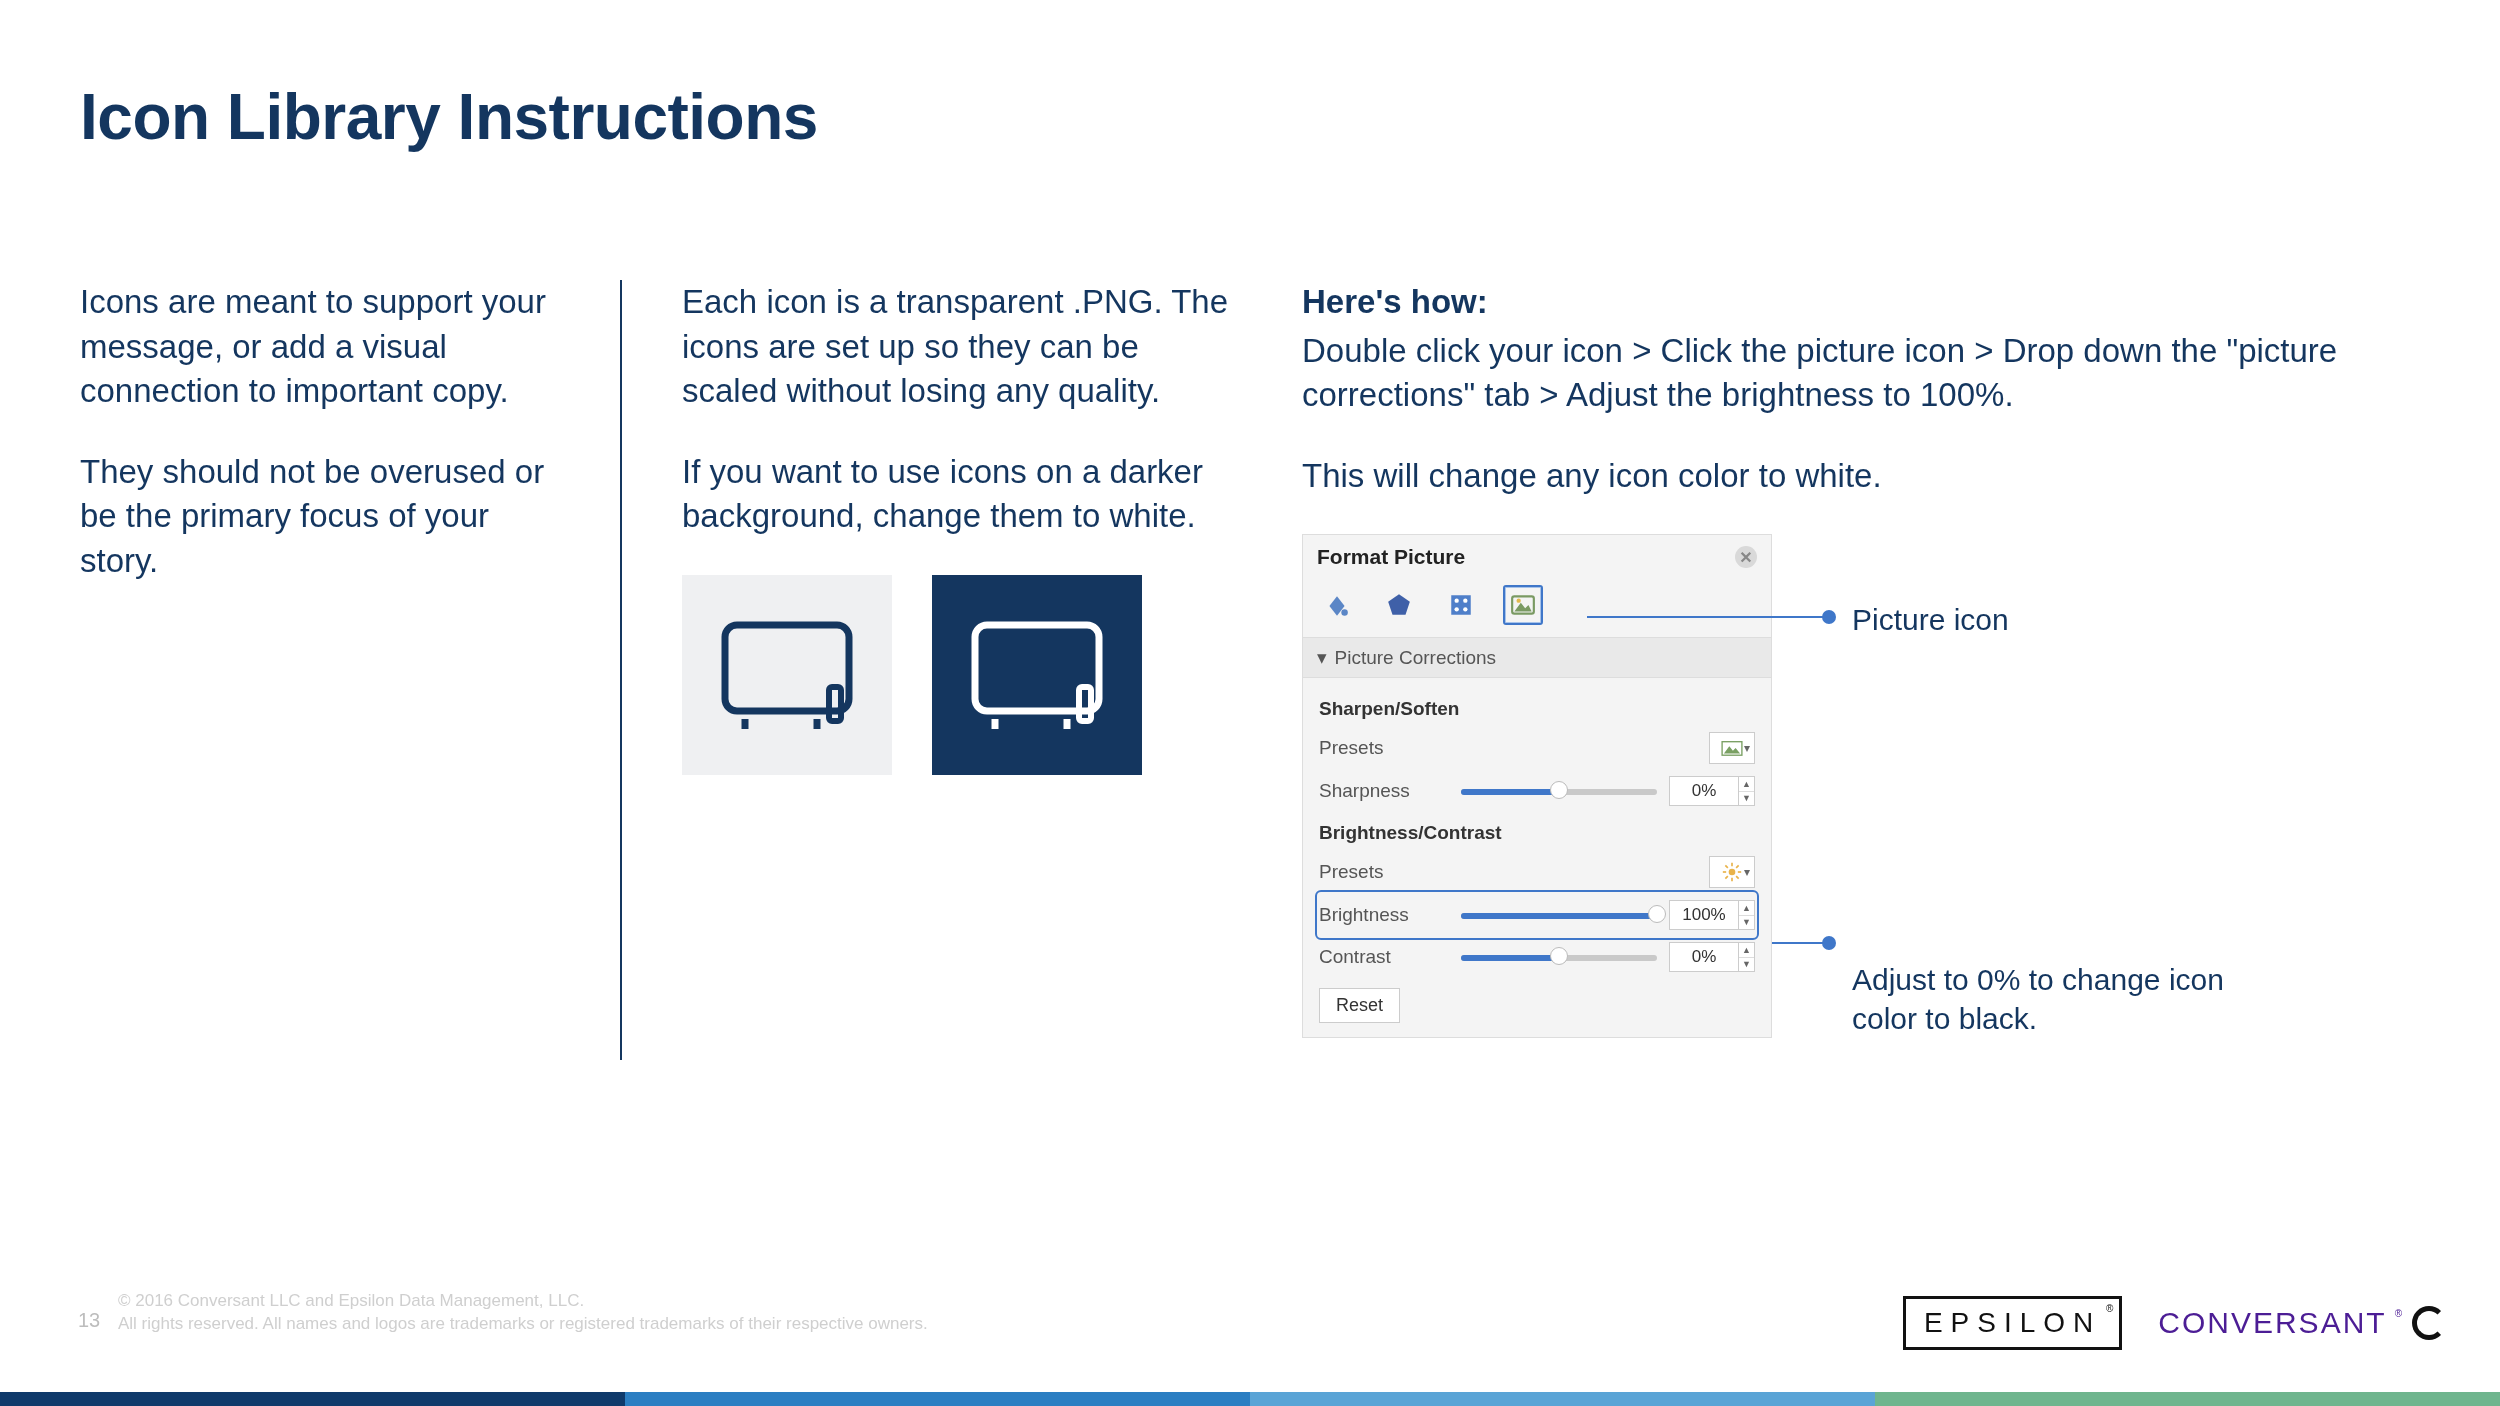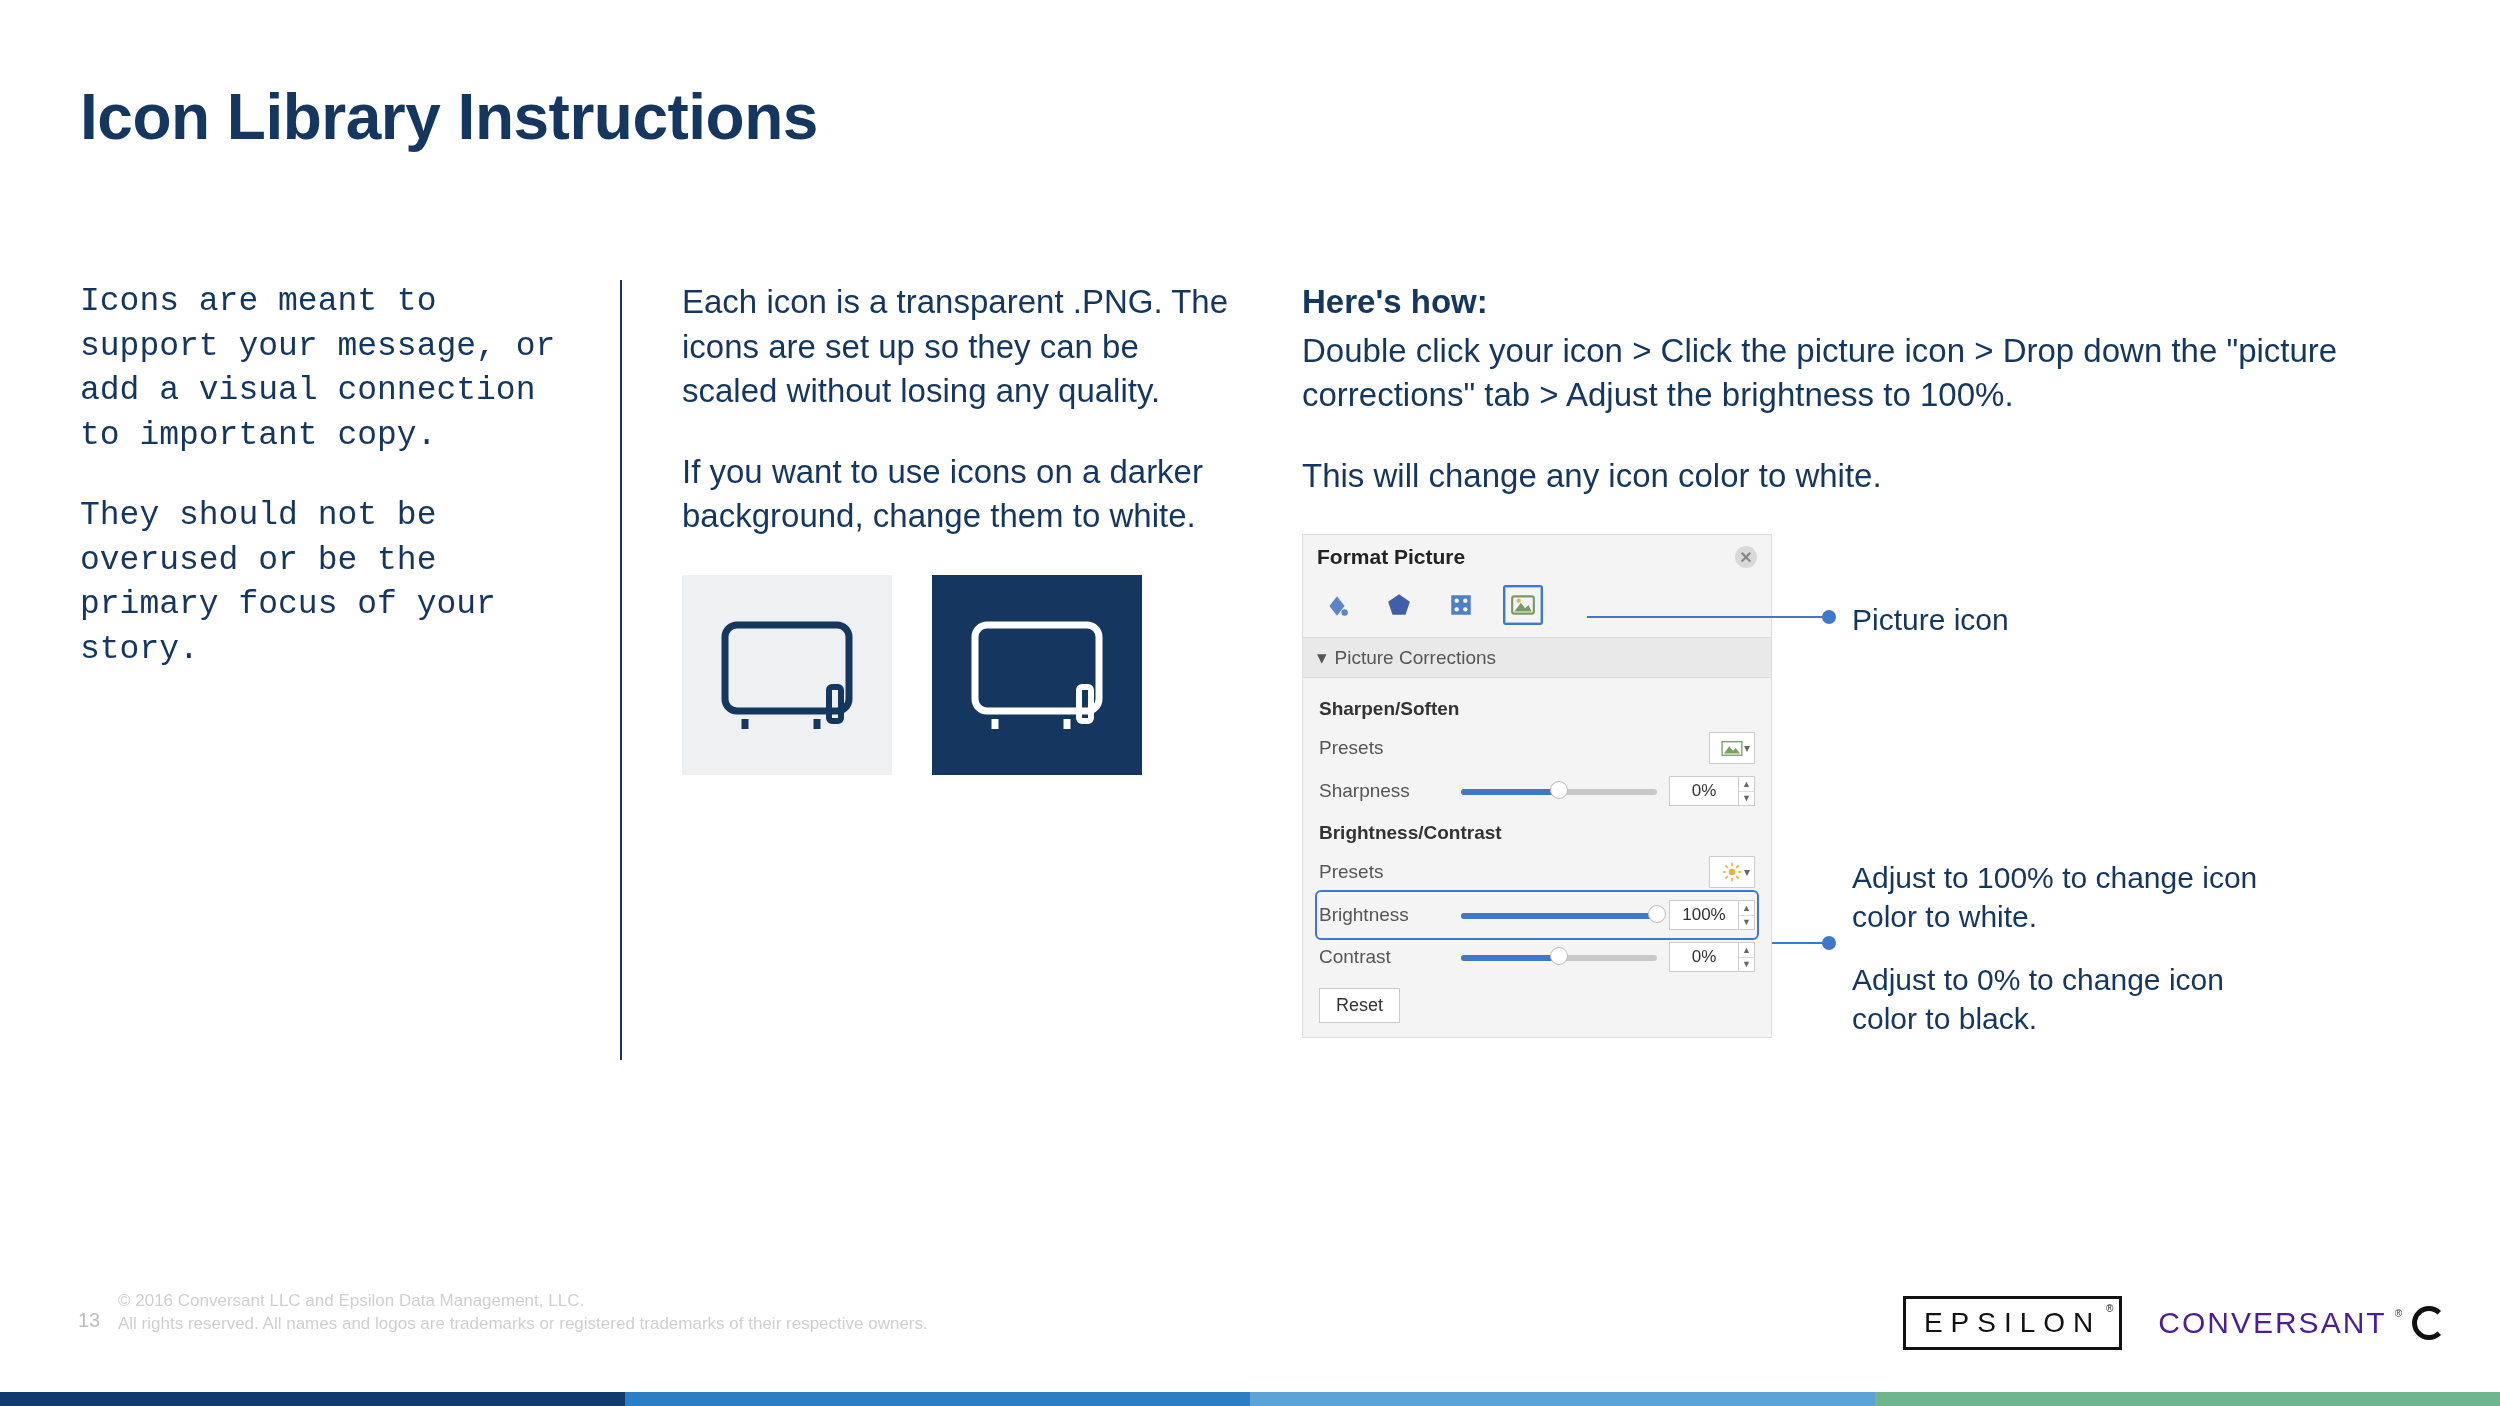--- a/index.html
+++ b/index.html
@@ -28,21 +28,20 @@
   .columns {
     position: absolute;
     left: 80px;
     top: 280px;
     width: 2340px;
     display: flex;
   }
   .col1 {
     width: 540px;
     padding-right: 48px;
-    font-family: Liberation Mono, monospace;
   }
   .vdiv {
     width: 2px;
     height: 780px;
     background: #14365f;
     margin-right: 60px;
   }
   .col2 {
     width: 620px;
     padding-right: 60px;
@@ -447,21 +446,20 @@
             <button class="reset-btn">Reset</button>
           </div>
         </div>
 
         <div class="callout-line" style="left:285px; top:82px; width:240px;"></div>
         <div class="callout-dot" style="left:520px; top:76px;"></div>
         <div class="callout-text" style="left:550px; top:66px;">Picture icon</div>
 
         <div class="callout-line" style="left:470px; top:408px; width:55px;"></div>
         <div class="callout-dot" style="left:520px; top:402px;"></div>
-        <div class="callout-text" style="left:550px; top:324px; width:420px;">Adjust to 100% to change icon color to white.</div>
         <div class="callout-text" style="left:550px; top:426px; width:420px;">Adjust to 0% to change icon color to black.</div>
       </div>
     </div>
   </div>
 
   <div class="page-num">13</div>
   <div class="footer">
     <div class="footer-inner">
       <div>© 2016 Conversant LLC and Epsilon Data Management, LLC.</div>
       <div>All rights reserved. All names and logos are trademarks or registered trademarks of their respective owners.</div>

